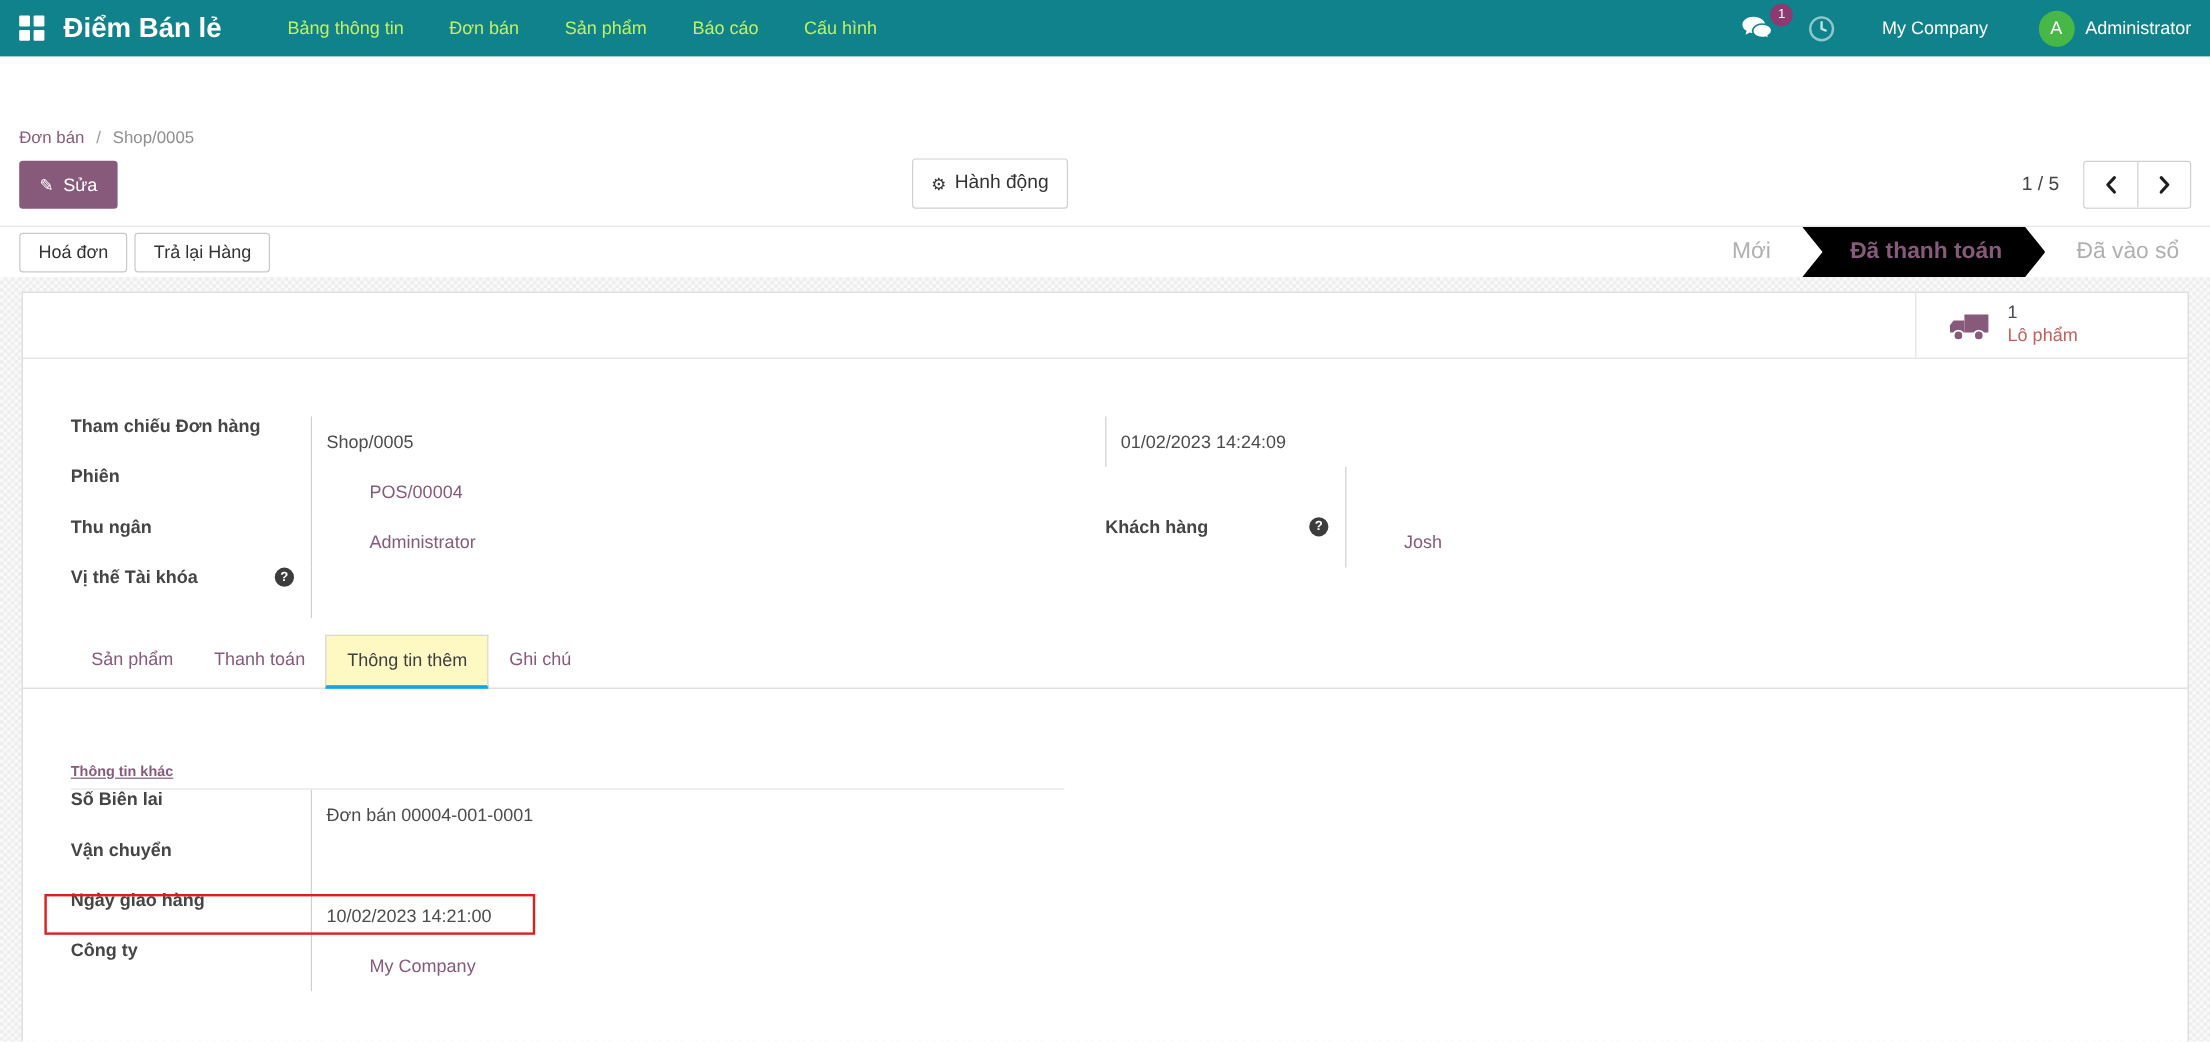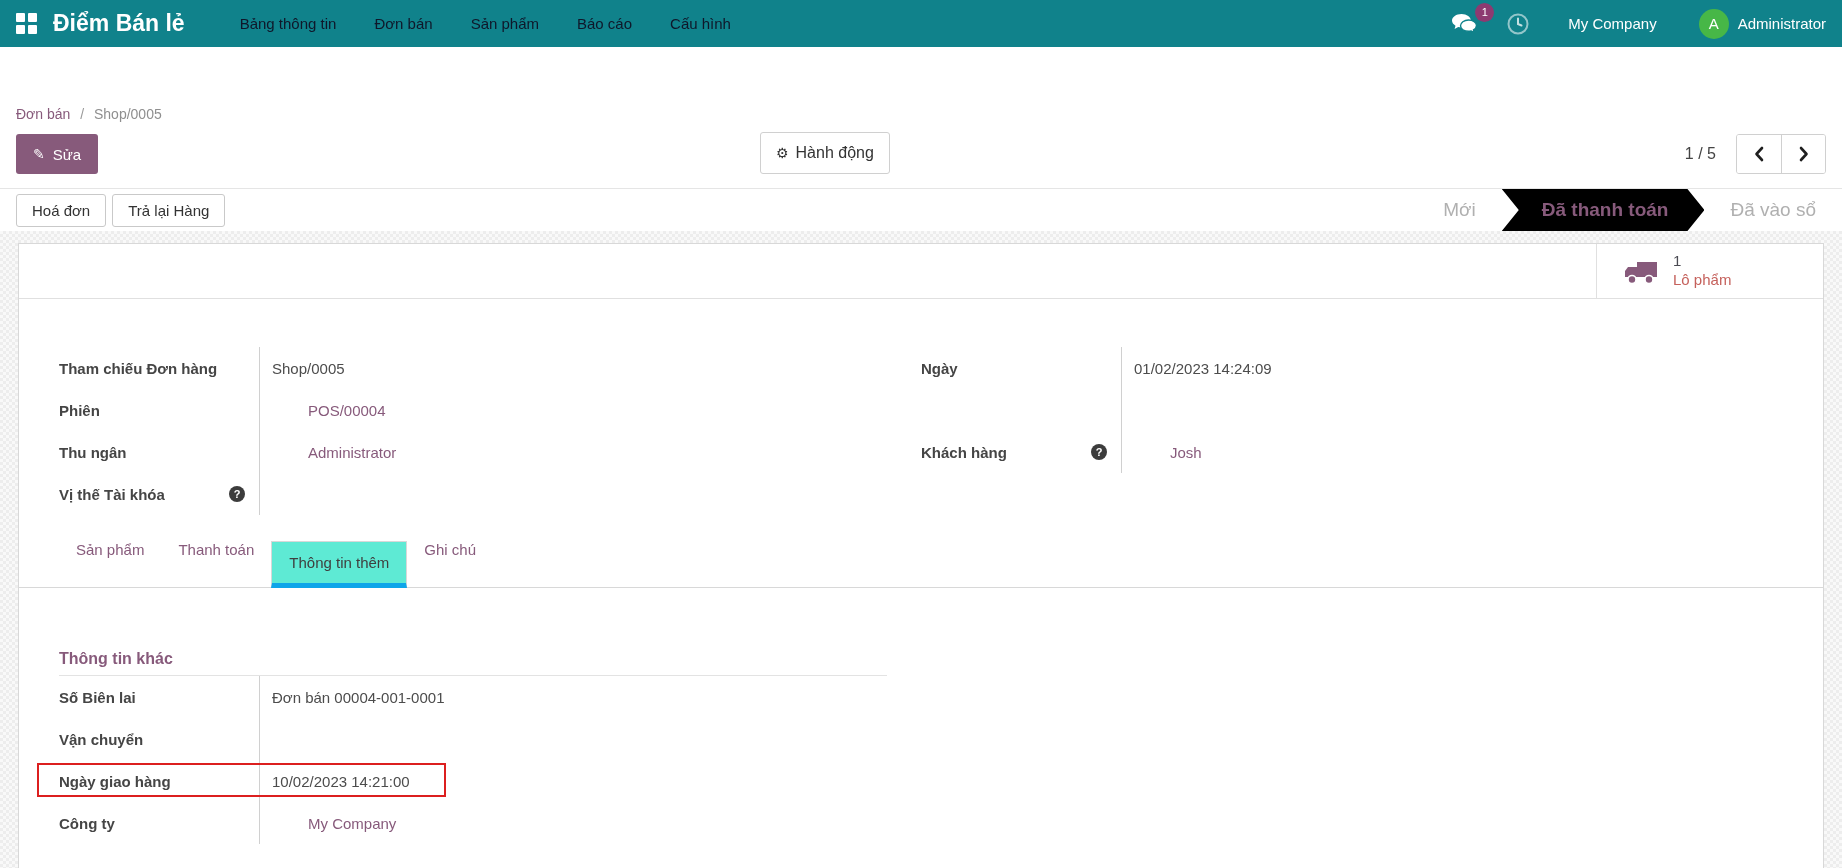--- a/index.html
+++ b/index.html
@@ -16,21 +16,21 @@
   html,body{width:1842px;height:868px;overflow:hidden;background:#fff;
     font-family:"Liberation Sans", sans-serif;color:var(--text);}
   a{text-decoration:none;cursor:pointer;}
 
   
   .navbar{height:47px;background:var(--navbar);display:flex;align-items:center;padding:0 16px;color:#fff;}
   .apps-icon{display:grid;grid-template-columns:9px 9px;grid-template-rows:9px 9px;gap:3px;margin-right:16px;cursor:pointer;}
   .apps-icon span{background:#fff;border-radius:1px;}
   .brand{font-size:23px;font-weight:bold;color:#fff;margin-right:36px;white-space:nowrap;}
   .nav-menu{display:flex;align-items:center;height:100%;}
-  .nav-item{color:#0f172a;font-size:15px;padding:0 19px;height:100%;display:flex;align-items:center;white-space:nowrap;}
+  .nav-item{color:#bef264;font-size:15px;padding:0 19px;height:100%;display:flex;align-items:center;white-space:nowrap;}
   .nav-right{margin-left:auto;display:flex;align-items:center;gap:0;}
   .nav-icon-btn{position:relative;padding:0 14px;display:flex;align-items:center;cursor:pointer;}
   .badge{position:absolute;top:-10px;right:-2px;background:#8d3a71;color:#fff;border-radius:50%;
     width:19px;height:19px;font-size:11px;display:flex;align-items:center;justify-content:center;}
   .company-name{color:#fff;font-size:15px;padding:0 24px;}
   .user-block{display:flex;align-items:center;gap:9px;padding-left:18px;cursor:pointer;}
   .avatar{width:30px;height:30px;border-radius:50%;background:#47b747;color:#fff;font-size:15px;
     display:flex;align-items:center;justify-content:center;}
   .user-name{color:#fff;font-size:15px;}
 
@@ -73,37 +73,37 @@
   .stat-button{width:227px;border-left:1px solid #e0e0e0;display:flex;align-items:center;gap:14px;
     padding-left:26px;cursor:pointer;}
   .stat-text{display:flex;flex-direction:column;line-height:1.25;font-size:15px;}
   .stat-count{color:#4a4a52;}
   .stat-label{color:#c5615c;}
 
   .form-body{padding:48px 40px 0;}
   .o-group{display:flex;}
   .o-inner-group{width:50%;}
   .o-row{display:flex;min-height:42px;position:relative;}
-  .o-label{width:200px;display:flex;align-items:center;justify-content:space-between;
+  .o-label{width:200px;display:flex;align-items:flex-start;justify-content:space-between;
     padding-right:14px;font-weight:bold;color:var(--label);font-size:15px;}
   .o-value{flex:1;border-left:1px solid #d0d0d0;display:flex;align-items:center;
     padding-left:12px;font-size:15px;color:var(--text);}
   .o-value a{color:var(--link);margin-left:36px;}
   .spacer-row{min-height:42px;}
   .help-icon{width:16px;height:16px;border-radius:50%;background:#3c3c3c;color:#fff;font-size:11px;
     font-weight:bold;display:flex;align-items:center;justify-content:center;cursor:pointer;flex:none;}
 
   
   .tabs{display:flex;margin:14px -40px 0;padding:0 40px;border-bottom:1px solid var(--border);}
   .tab{padding:12px 17px;font-size:15px;color:var(--primary);cursor:pointer;margin-bottom:-1px;}
-  .tab.active{background:#5eead4;border:1px solid var(--border);border-bottom:5px solid #0ea5e9;color:#3f3f3f;margin-top:12px;}
+  .tab.active{background:#fef9c3;border:1px solid var(--border);border-bottom:3px solid #0ea5e9;color:#3f3f3f;}
 
   .tab-content{padding-top:62px;}
-  .section-title{color:var(--primary);font-size:16px;padding-bottom:7px;border-bottom:1px solid #e3e3e3;
-    width:48%;margin-bottom:0;}
+  .section-title{color:var(--primary);font-size:12px;padding-bottom:7px;border-bottom:1px solid #e3e3e3;
+    width:48%;margin-bottom:0;text-decoration:underline;}
   .other-group{width:48%;}
 
   .checkbox{width:17px;height:17px;background:#b495ab;border-radius:2px;display:flex;align-items:center;
     justify-content:center;font-size:12px;color:#42364a;cursor:pointer;}
 
   .annotation-box{position:absolute;left:-22px;top:3px;width:409px;height:34px;
     border:2px solid var(--annotation);pointer-events:none;}
 
   svg{display:block;}
 </style>
@@ -237,23 +237,20 @@
             <div class="o-label">
               <span>Vị thế Tài khóa</span>
               <span class="help-icon">?</span>
             </div>
             <div class="o-value">&nbsp;</div>
           </div>
         </div>
 
         <div class="o-inner-group">
           <div class="o-row">
-            <div class="o-label">
-                <span>Ngày</span>
-              </div>
             <div class="o-value">01/02/2023 14:24:09</div>
           </div>
           <div class="o-row spacer-row">
             <div class="o-label"></div>
             <div class="o-value">&nbsp;</div>
           </div>
           <div class="o-row">
             <div class="o-label">
               <span>Khách hàng</span>
               <span class="help-icon">?</span>

